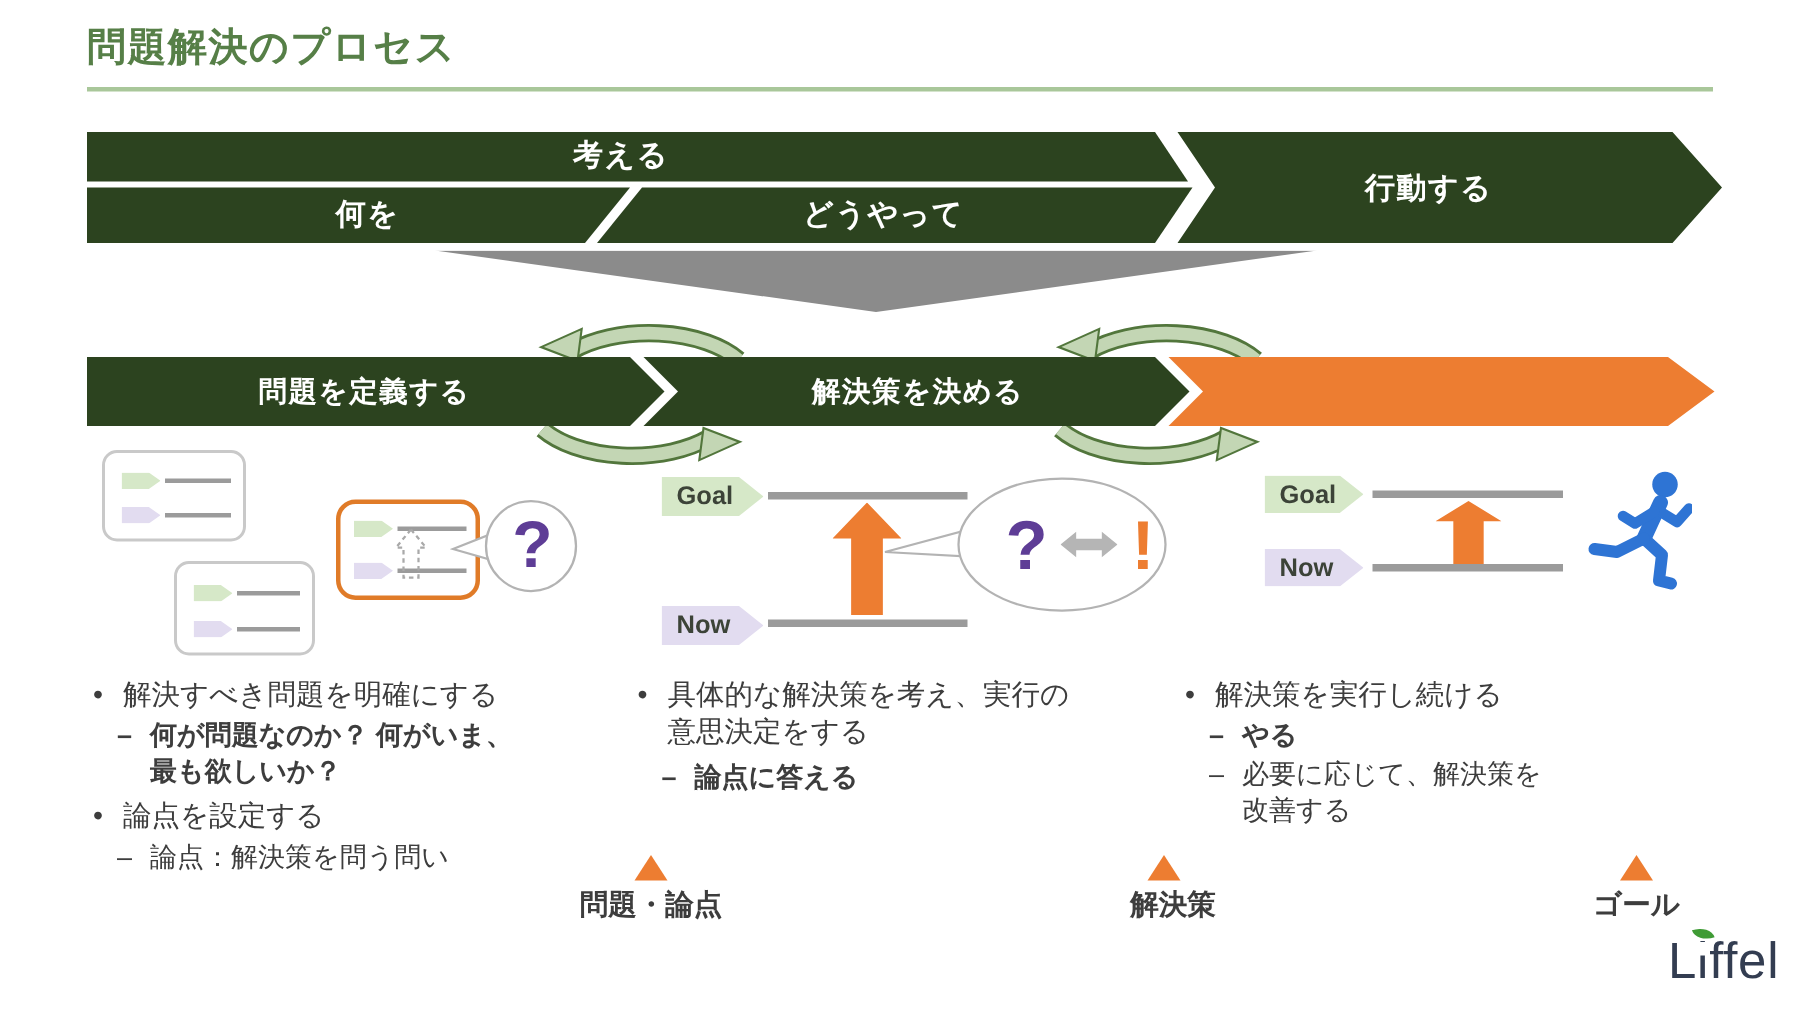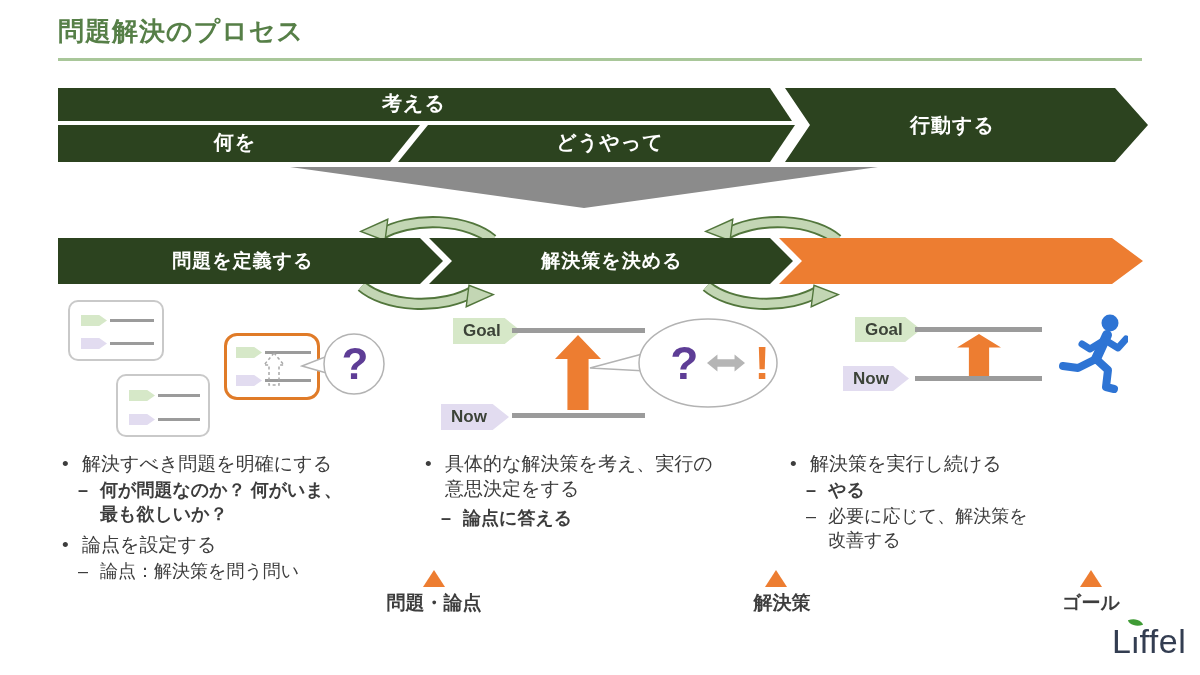--- a/index.html
+++ b/index.html
@@ -13,21 +13,21 @@
   .barlabel{color:#ffffff;font-weight:bold;font-size:20px;display:flex;align-items:center;justify-content:center;letter-spacing:1px;}
   
   #merge-arrow{left:290px;top:167px;width:588px;height:41px;background:#8b8b8b;
                clip-path:polygon(0 0,100% 0,50% 100%);}
   
   .cycle{width:140px;height:38px;}
   .cycle.flip{transform:rotate(180deg);}
   
   .tag{clip-path:polygon(0 0,76% 0,100% 50%,76% 100%,0 100%);display:flex;align-items:center;
        font-weight:bold;color:#3c4338;}
-  .tag.green{background:#d6e8c8;margin-left:12px;}
+  .tag.green{background:#d6e8c8;}
   .tag.lav{background:#e2dcf0;}
   .gline{background:#9b9b9b;}
   
   .card{border:2px solid #c9c9c9;border-radius:10px;background:#fff;}
   .card-orange{border:3px solid #e07b28;border-radius:13px;background:#fff;}
   .minitag{clip-path:polygon(0 0,70% 0,100% 50%,70% 100%,0 100%);width:26px;height:11px;}
   .minitag.green{background:#d6e8c8;}
   .minitag.lav{background:#e2dcf0;}
   .miniline{height:3px;background:#9b9b9b;}
   .minirow{position:absolute;display:flex;align-items:center;gap:3px;}
@@ -61,22 +61,22 @@
   <div class="abs" id="title">問題解決のプロセス</div>
   <div class="abs" id="title-rule"></div>
 
   <svg class="abs" style="left:58px;top:88px;" width="1090" height="74" viewBox="0 0 1090 74">
     <polygon points="0,0 712,0 734,33 0,33" fill="#2c431f"></polygon>
     <polygon points="0,37 362,37 332,74 0,74" fill="#2c431f"></polygon>
     <polygon points="370,37 737,37 712,74 340,74" fill="#2c431f"></polygon>
     <polygon points="727,0 1057,0 1090,37 1057,74 727,74 752,37" fill="#2c431f"></polygon>
   </svg>
   <div class="abs barlabel" style="left:58px;top:89px;width:712px;height:28px;">考える</div>
-  <div class="abs barlabel" style="left:60px;top:125px;width:350px;height:34px;">何を</div>
-  <div class="abs barlabel" style="left:430px;top:125px;width:360px;height:34px;">どうやって</div>
+  <div class="abs barlabel" style="left:70px;top:125px;width:350px;height:34px;">何を</div>
+  <div class="abs barlabel" style="left:409px;top:125px;width:360px;height:34px;">どうやって</div>
   <div class="abs barlabel" style="left:790px;top:88px;width:325px;height:74px;">行動する</div>
 
   <div class="abs" id="merge-arrow"></div>
 
   <svg class="abs cycle" style="left:357px;top:204px;" viewBox="0 0 150 38">
     <path d="M145,37 A75,40 0 0 0 26,31" fill="none" stroke="#52763c" stroke-width="13"></path>
     <path d="M145,37 A75,40 0 0 0 26,31" fill="none" stroke="#c3d6b4" stroke-width="9"></path>
     <polygon points="4,28 33,15 30,38" fill="#c3d6b4" stroke="#52763c" stroke-width="1.5"></polygon>
   </svg>
   <svg class="abs cycle flip" style="left:357px;top:284px;" viewBox="0 0 150 38">

